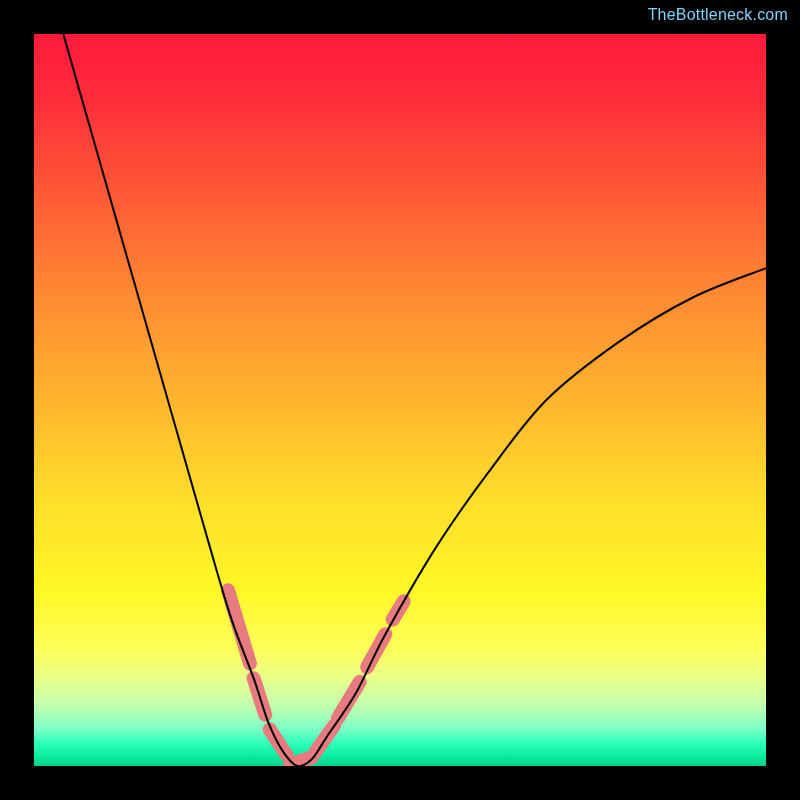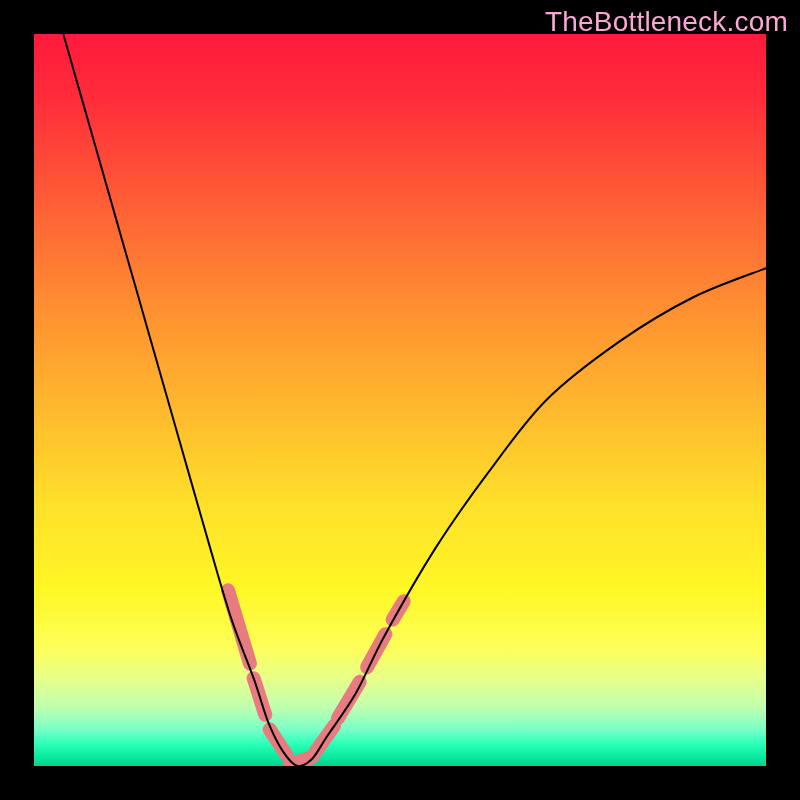--- a/index.html
+++ b/index.html
@@ -39,22 +39,22 @@
       #7affc8 95%,
       #2bffb8 97%,
       #05e79a 99%,
       #03d090 100%
     );
   }
   .watermark {
     position: absolute;
     top: 6px;
     right: 12px;
-    color: #f9a8d4;
-    font-size: 28px;
+    color: #7dd3fc;
+    font-size: 16px;
     font-weight: 500;
     letter-spacing: 0.2px;
     user-select: none;
   }
   svg.curve {
     position: absolute;
     left: 0;
     top: 0;
     width: 732px;
     height: 732px;

